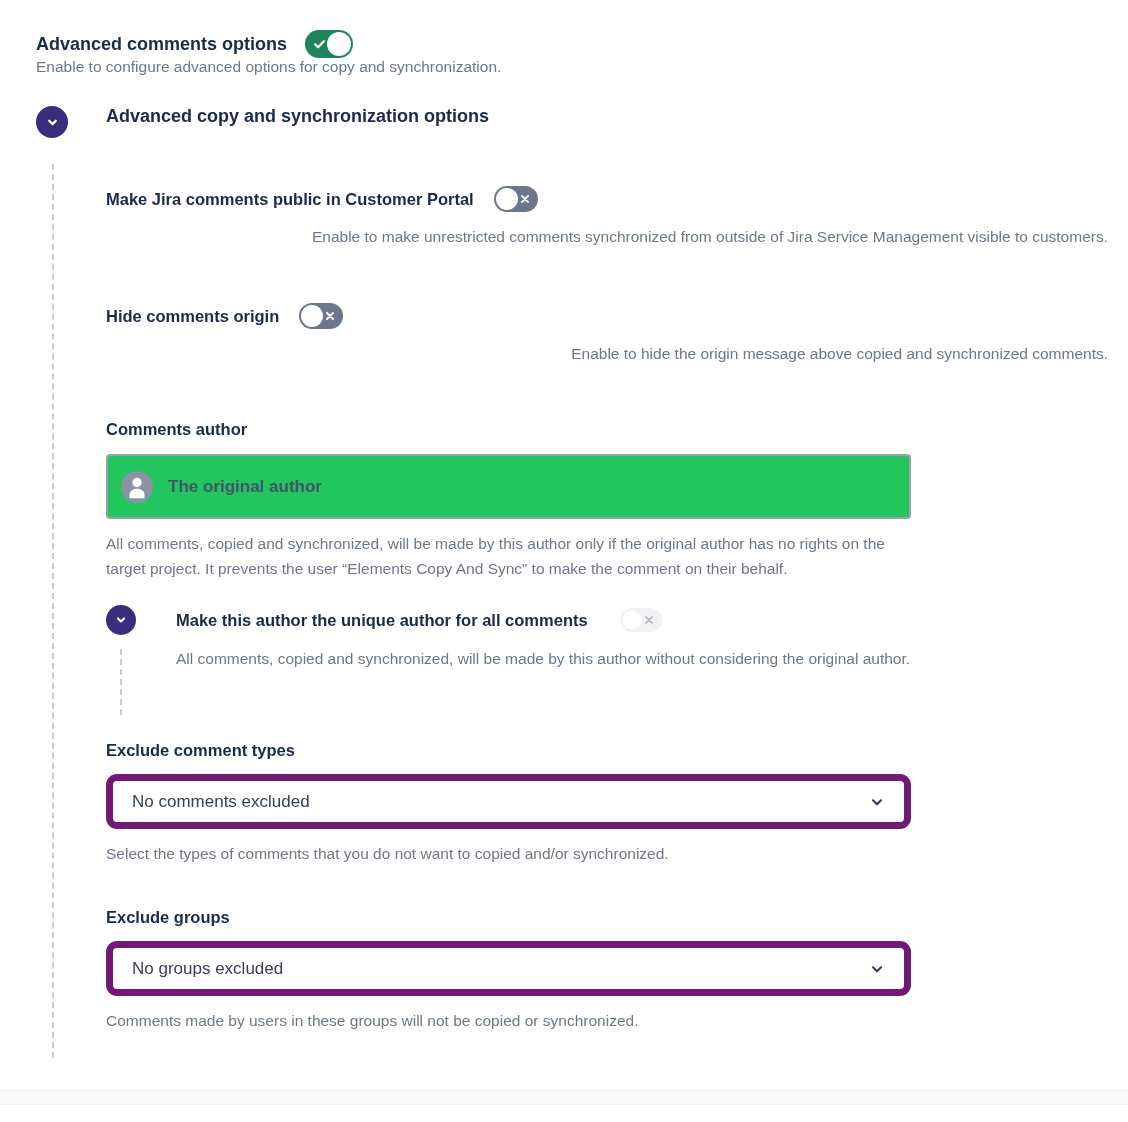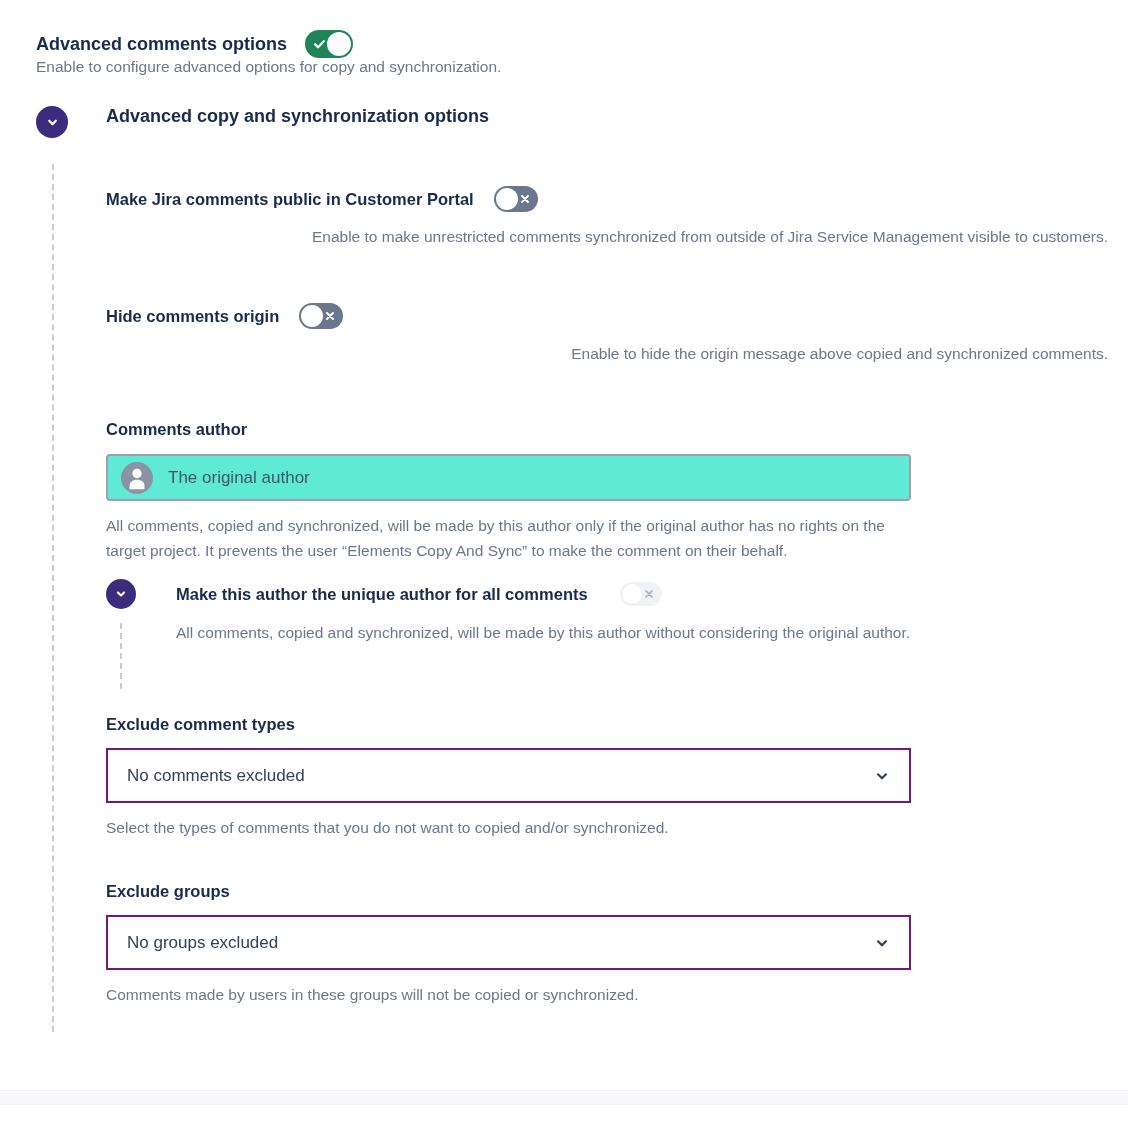--- a/index.html
+++ b/index.html
@@ -37,40 +37,40 @@
 
   
   .content{margin-left:16px;margin-top:26px;border-left:2px dashed var(--dash,#C7CCD6);
     padding:22px 0 25px 52px;}
 
   .field-label-row{display:flex;align-items:center;gap:20px;}
   .field-label{font-size:16.5px;font-weight:700;color:var(--heading-text,#172B4D);}
   .field-desc{margin-top:12px;font-size:15.5px;line-height:25px;color:var(--muted-text,#6B778C);}
 
   .gap-toggle-row{margin-bottom:54px;text-align:right;}
-  .gap-author{margin-bottom:16px;}
-
-  
-  .author-box{margin-top:15px;width:805px;box-sizing:border-box;height:47px;
-    background:#5eead4;border:2px solid #99A1B0;border-radius:4px;
-    display:flex;align-items:center;gap:15px;padding:0 13px;cursor:pointer;}
+  .gap-author{margin-bottom:24px;}
+
+  
+  .author-box{margin-top:15px;width:805px;box-sizing:border-box;height:65px;
+    background:#22c55e;border:2px solid #99A1B0;border-radius:4px;
+    display:flex;align-items:center;gap:15px;padding:0 13px;cursor:pointer;font-weight:bold;}
   .author-box .value{font-size:17px;color:#44546F;}
   .author-desc{max-width:810px;}
 
   
   .nested{display:flex;gap:40px;position:relative;margin-bottom:70px;}
   .nested .expander{width:30px;height:30px;}
   .nested-line{position:absolute;left:14px;top:44px;height:66px;
     border-left:2px dashed var(--dash,#C7CCD6);}
   .nested-label-row{display:flex;align-items:center;gap:32px;min-height:30px;}
   .nested-desc{max-width:785px;margin-top:11px;}
 
   
   .select-box{margin-top:14px;width:805px;box-sizing:border-box;height:55px;
-    background:#fff;border:2px solid #701a75;border-radius:0;
+    background:#fff;border:7px solid #701a75;border-radius:11px;
     display:flex;align-items:center;justify-content:space-between;
     padding:0 19px;cursor:pointer;}
   .select-box .value{font-size:17px;color:#33415C;}
   .gap-select{margin-bottom:42px;}
 
   
   .bottom-band{position:absolute;left:0;right:0;top:1090px;height:13px;
     background:#f9f9fb;border-top:1px solid #f1f1f4;border-bottom:1px solid #f1f1f4;}
 </style>
 </head>

